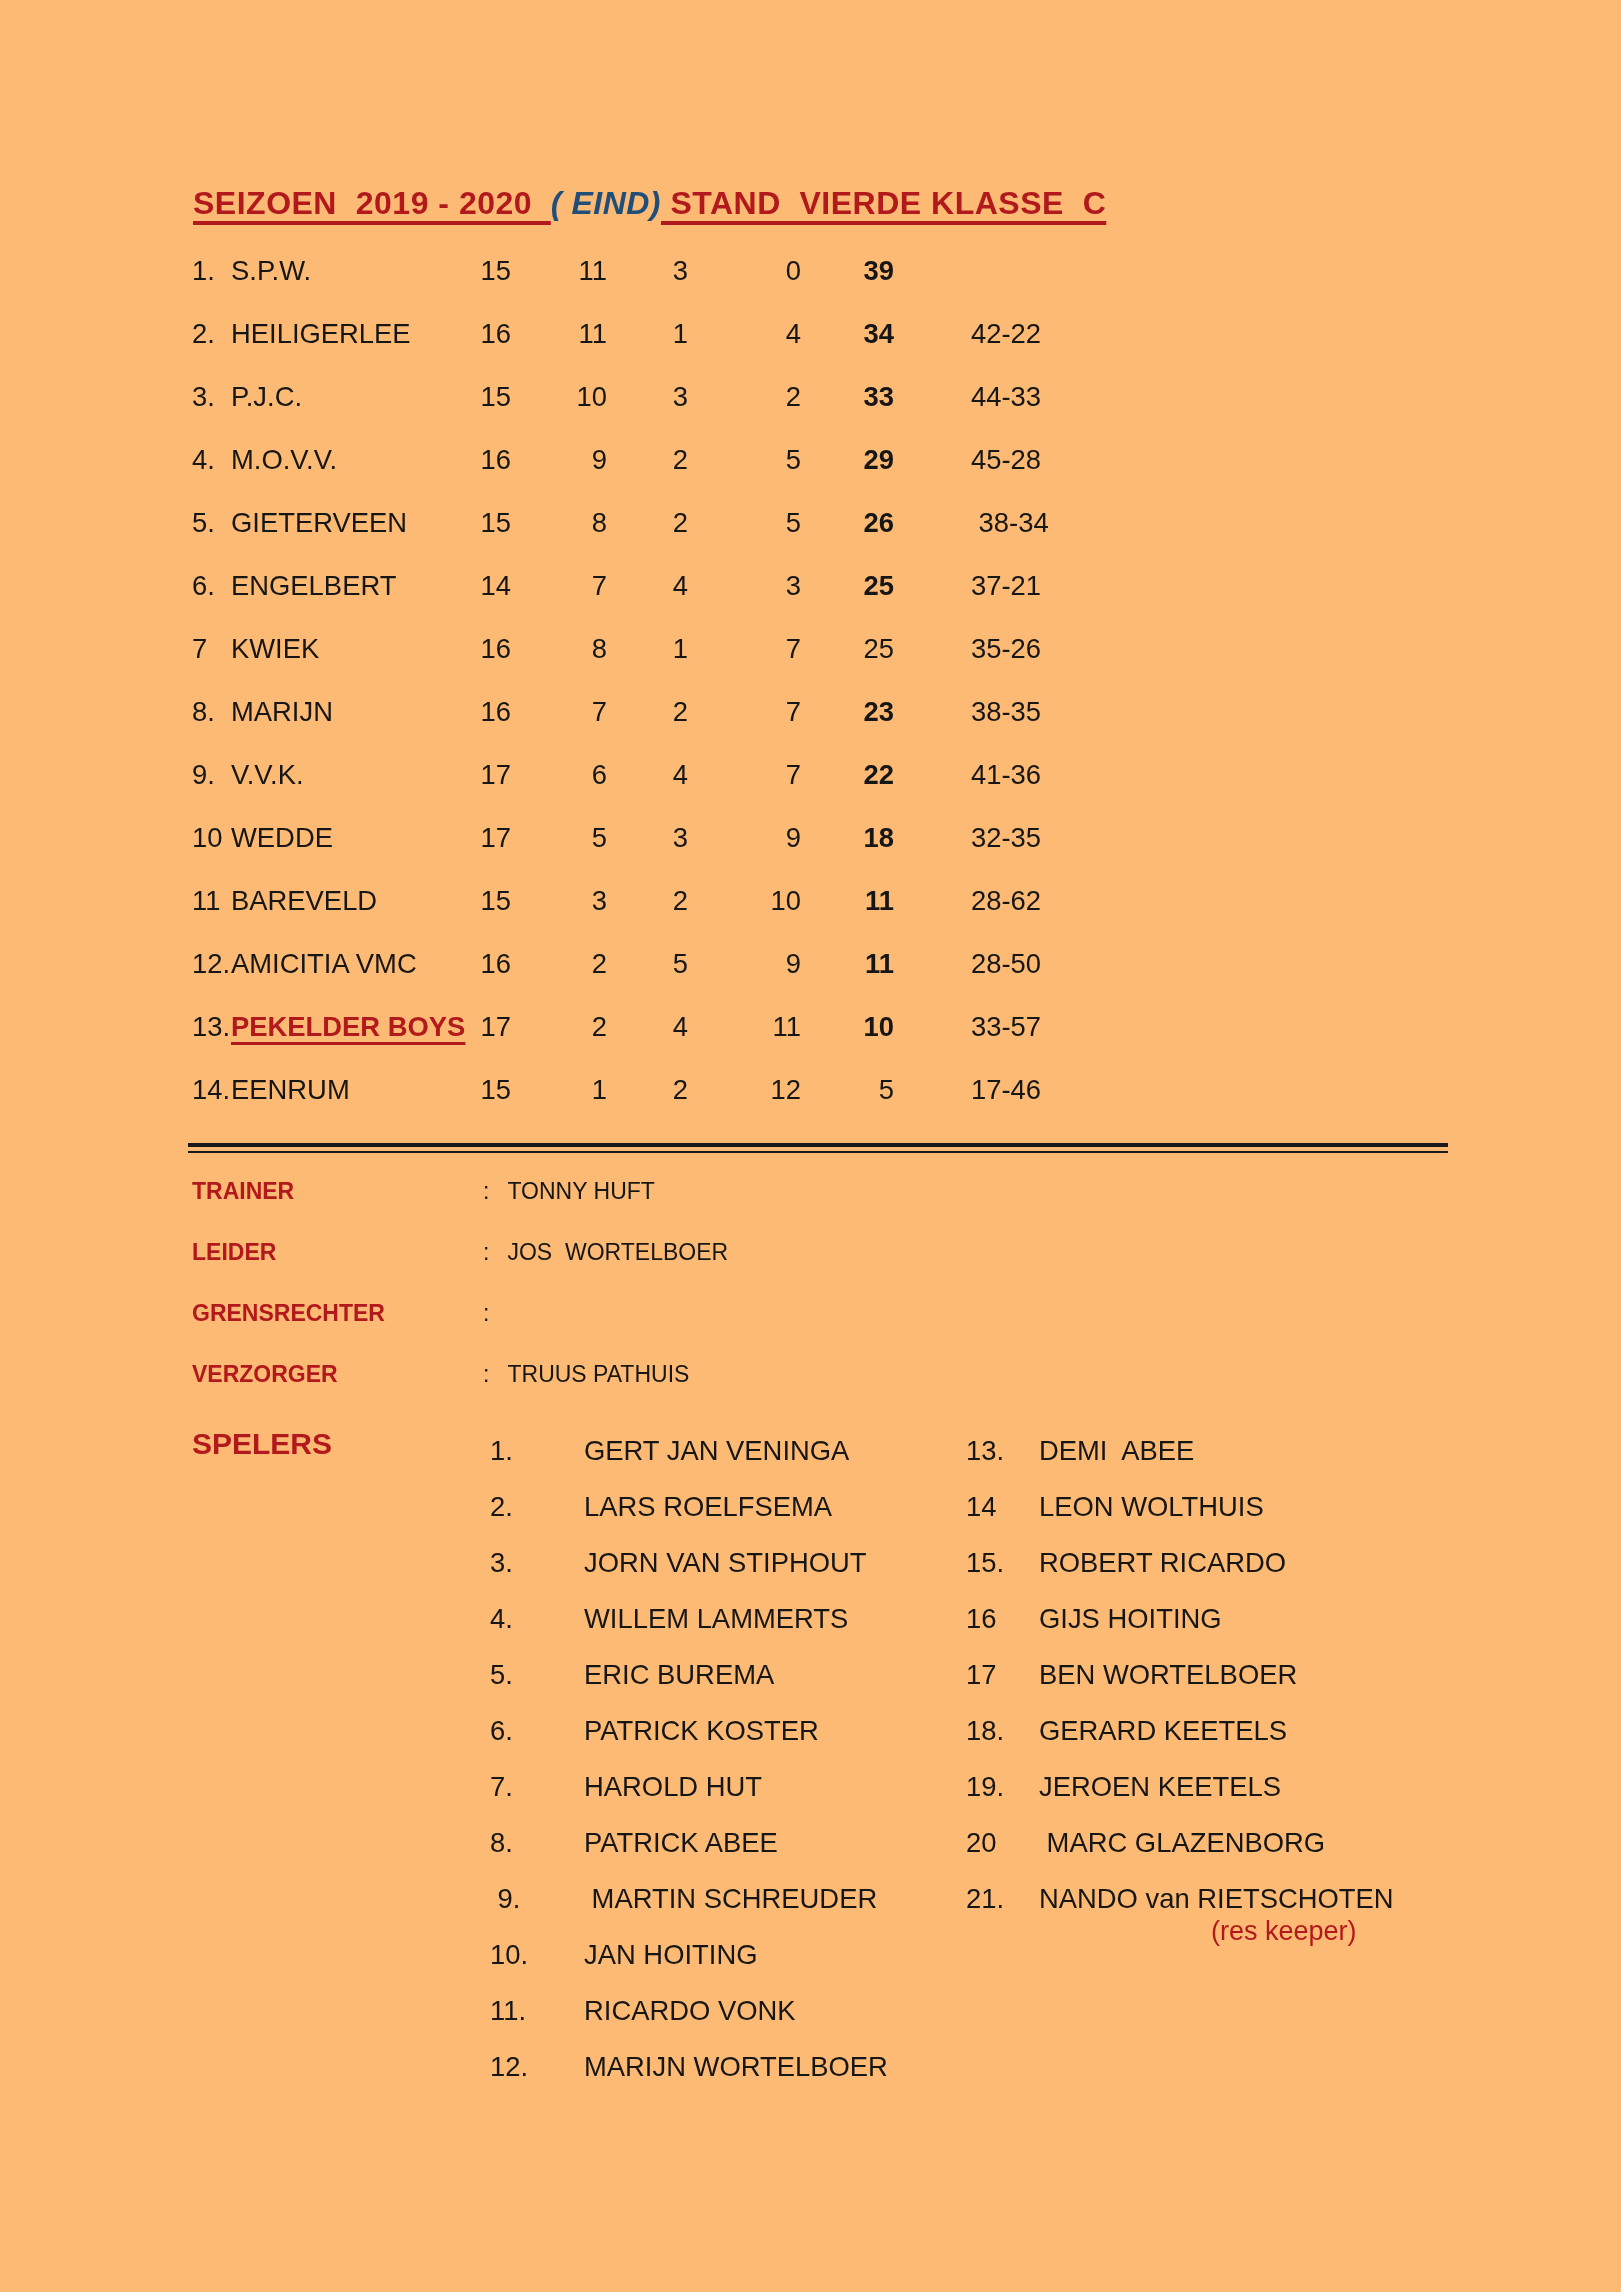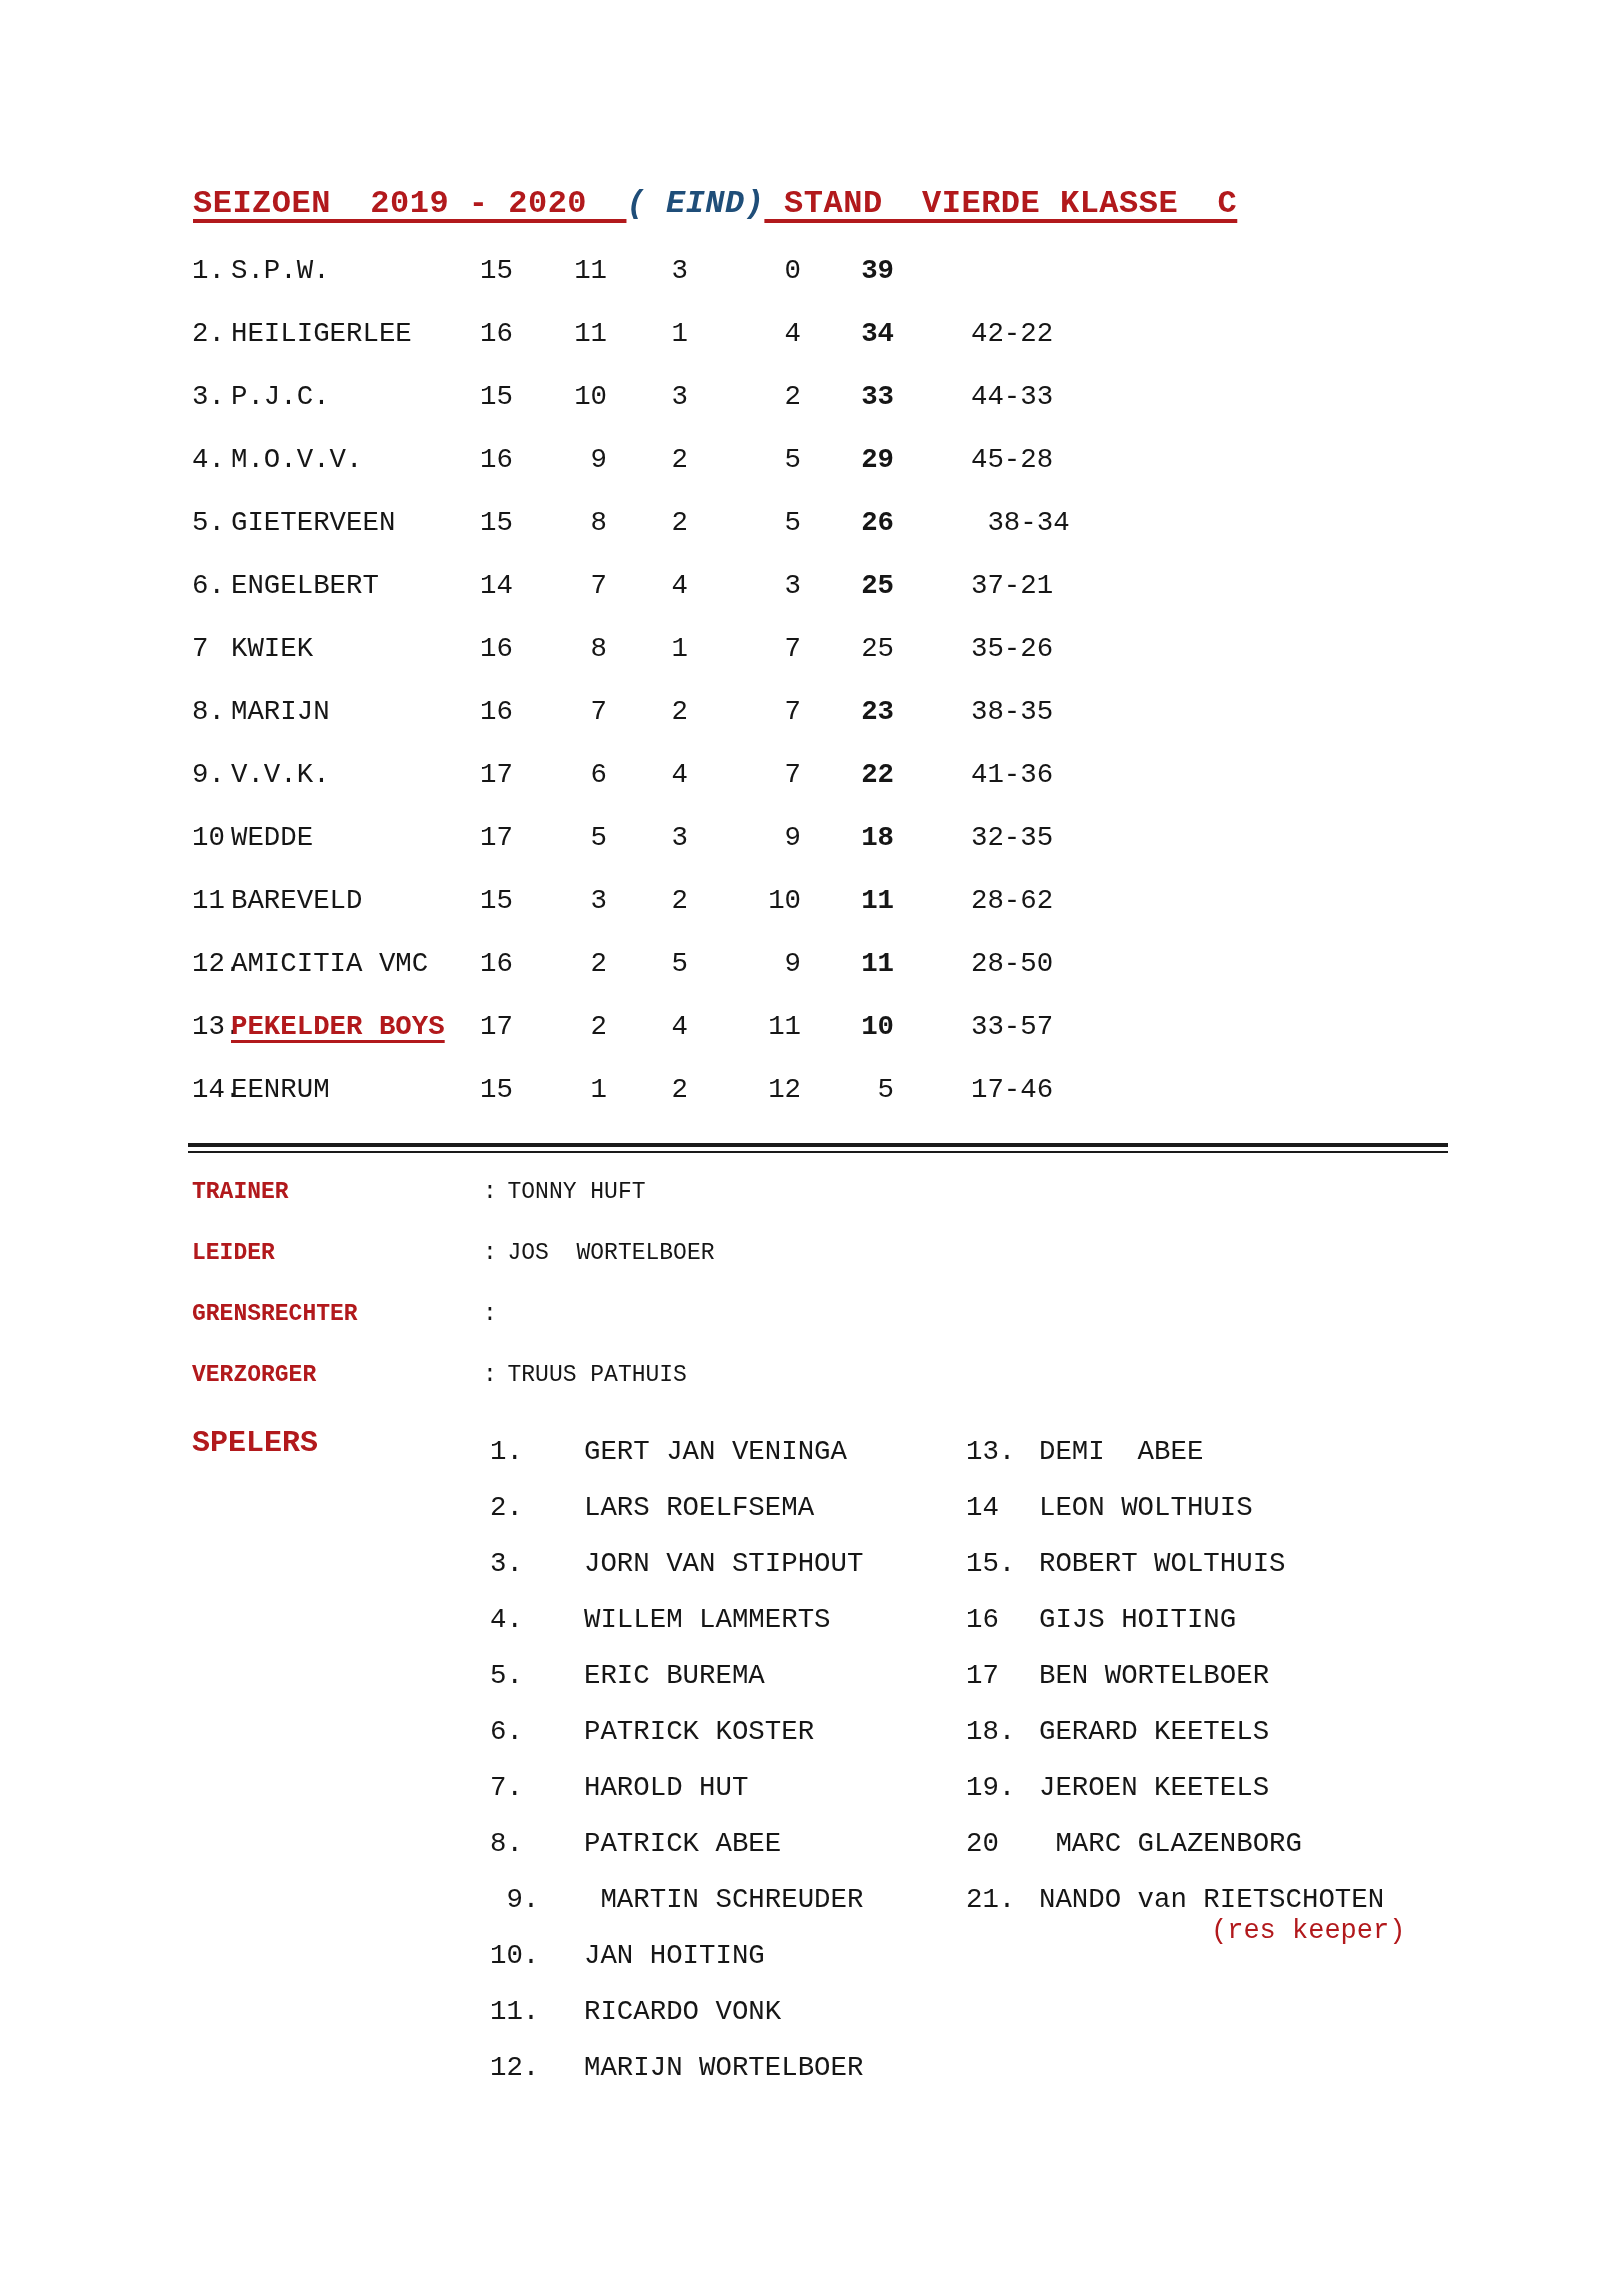--- a/index.html
+++ b/index.html
@@ -1,18 +1,18 @@
 <!DOCTYPE html>
 <html style="--red: #B2191C; --blue: #1F4E79;"><head>
 <meta charset="utf-8">
 <style>
   html,body{margin:0;padding:0;background:#e8e8e8;}
   .page{
-    position:relative;width:1621px;height:2293px;background:#ffffff;
-    font-family:Liberation Mono, monospace;color:#161616;overflow:hidden;
+    position:relative;width:1621px;height:2293px;background:#fdba74;
+    font-family:Liberation Sans, sans-serif;color:#161616;overflow:hidden;
   }
   .pre{white-space:pre;}
   
   .title{
     position:absolute;left:193px;top:185px;font-size:32px;line-height:37px;
     font-weight:bold;white-space:pre;letter-spacing:0.5px;
   }
   .t-red{color:var(--red);text-decoration:underline;text-decoration-thickness:3.9px;text-underline-offset:6.9px;}
   .t-blue{color:var(--blue);font-style:italic;}
   
@@ -325,21 +325,21 @@
   </li>
 
   <li>
     <span class="pnum pre">14</span>
     <span class="pname pre">LEON WOLTHUIS</span>
 
   </li>
 
   <li>
     <span class="pnum pre">15.</span>
-    <span class="pname pre">ROBERT WOLTHUIS</span>
+    <span class="pname pre">ROBERT RICARDO</span>
 
   </li>
 
   <li>
     <span class="pnum pre">16</span>
     <span class="pname pre">GIJS HOITING</span>
 
   </li>
 
   <li>

